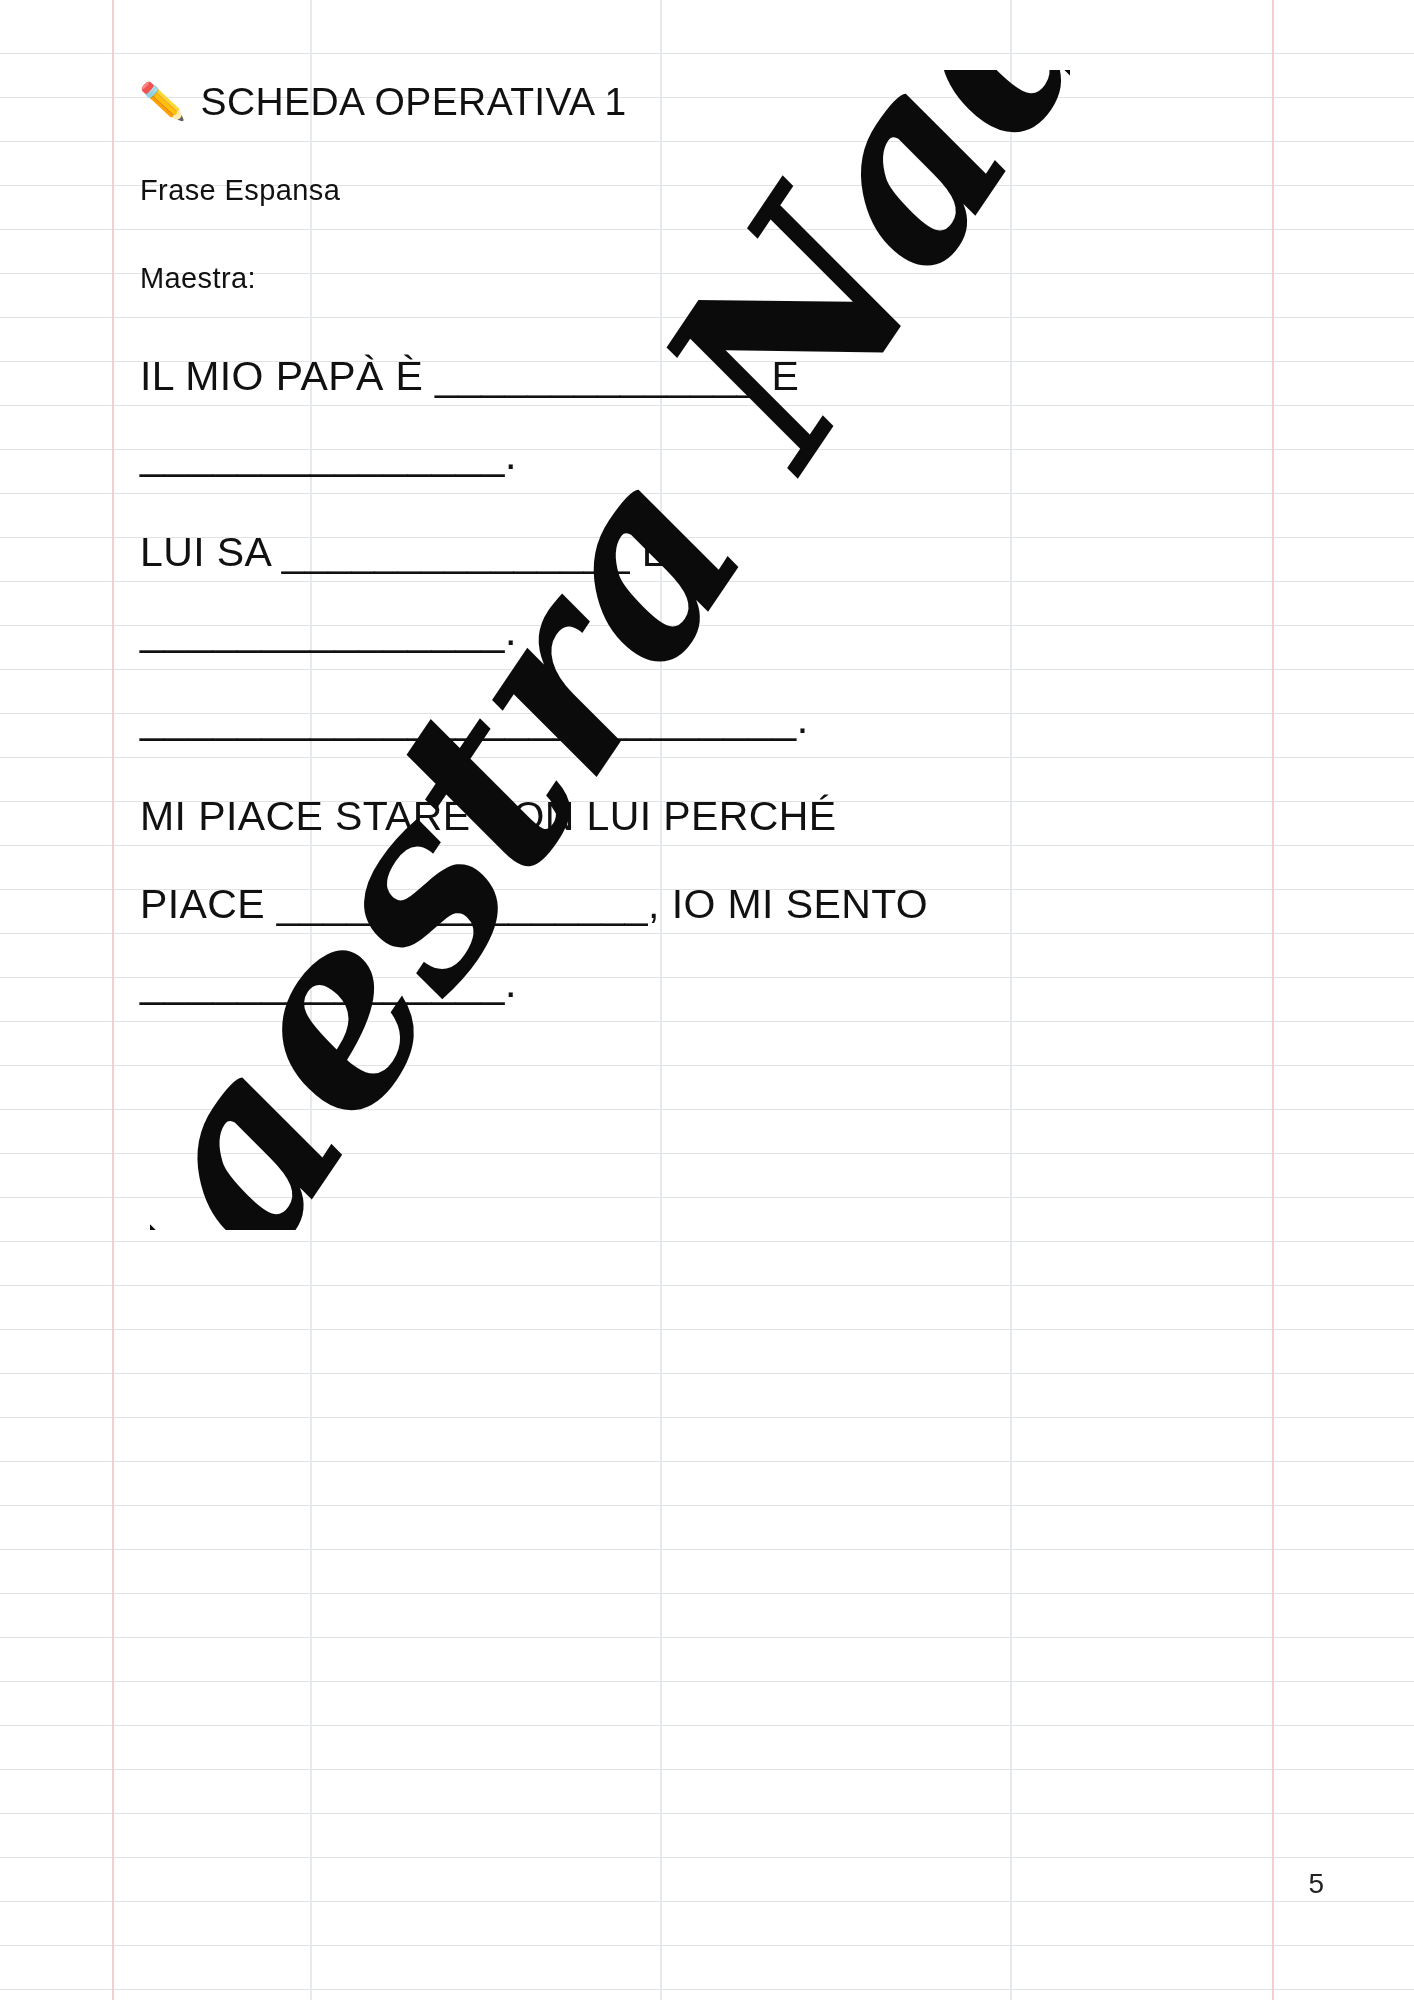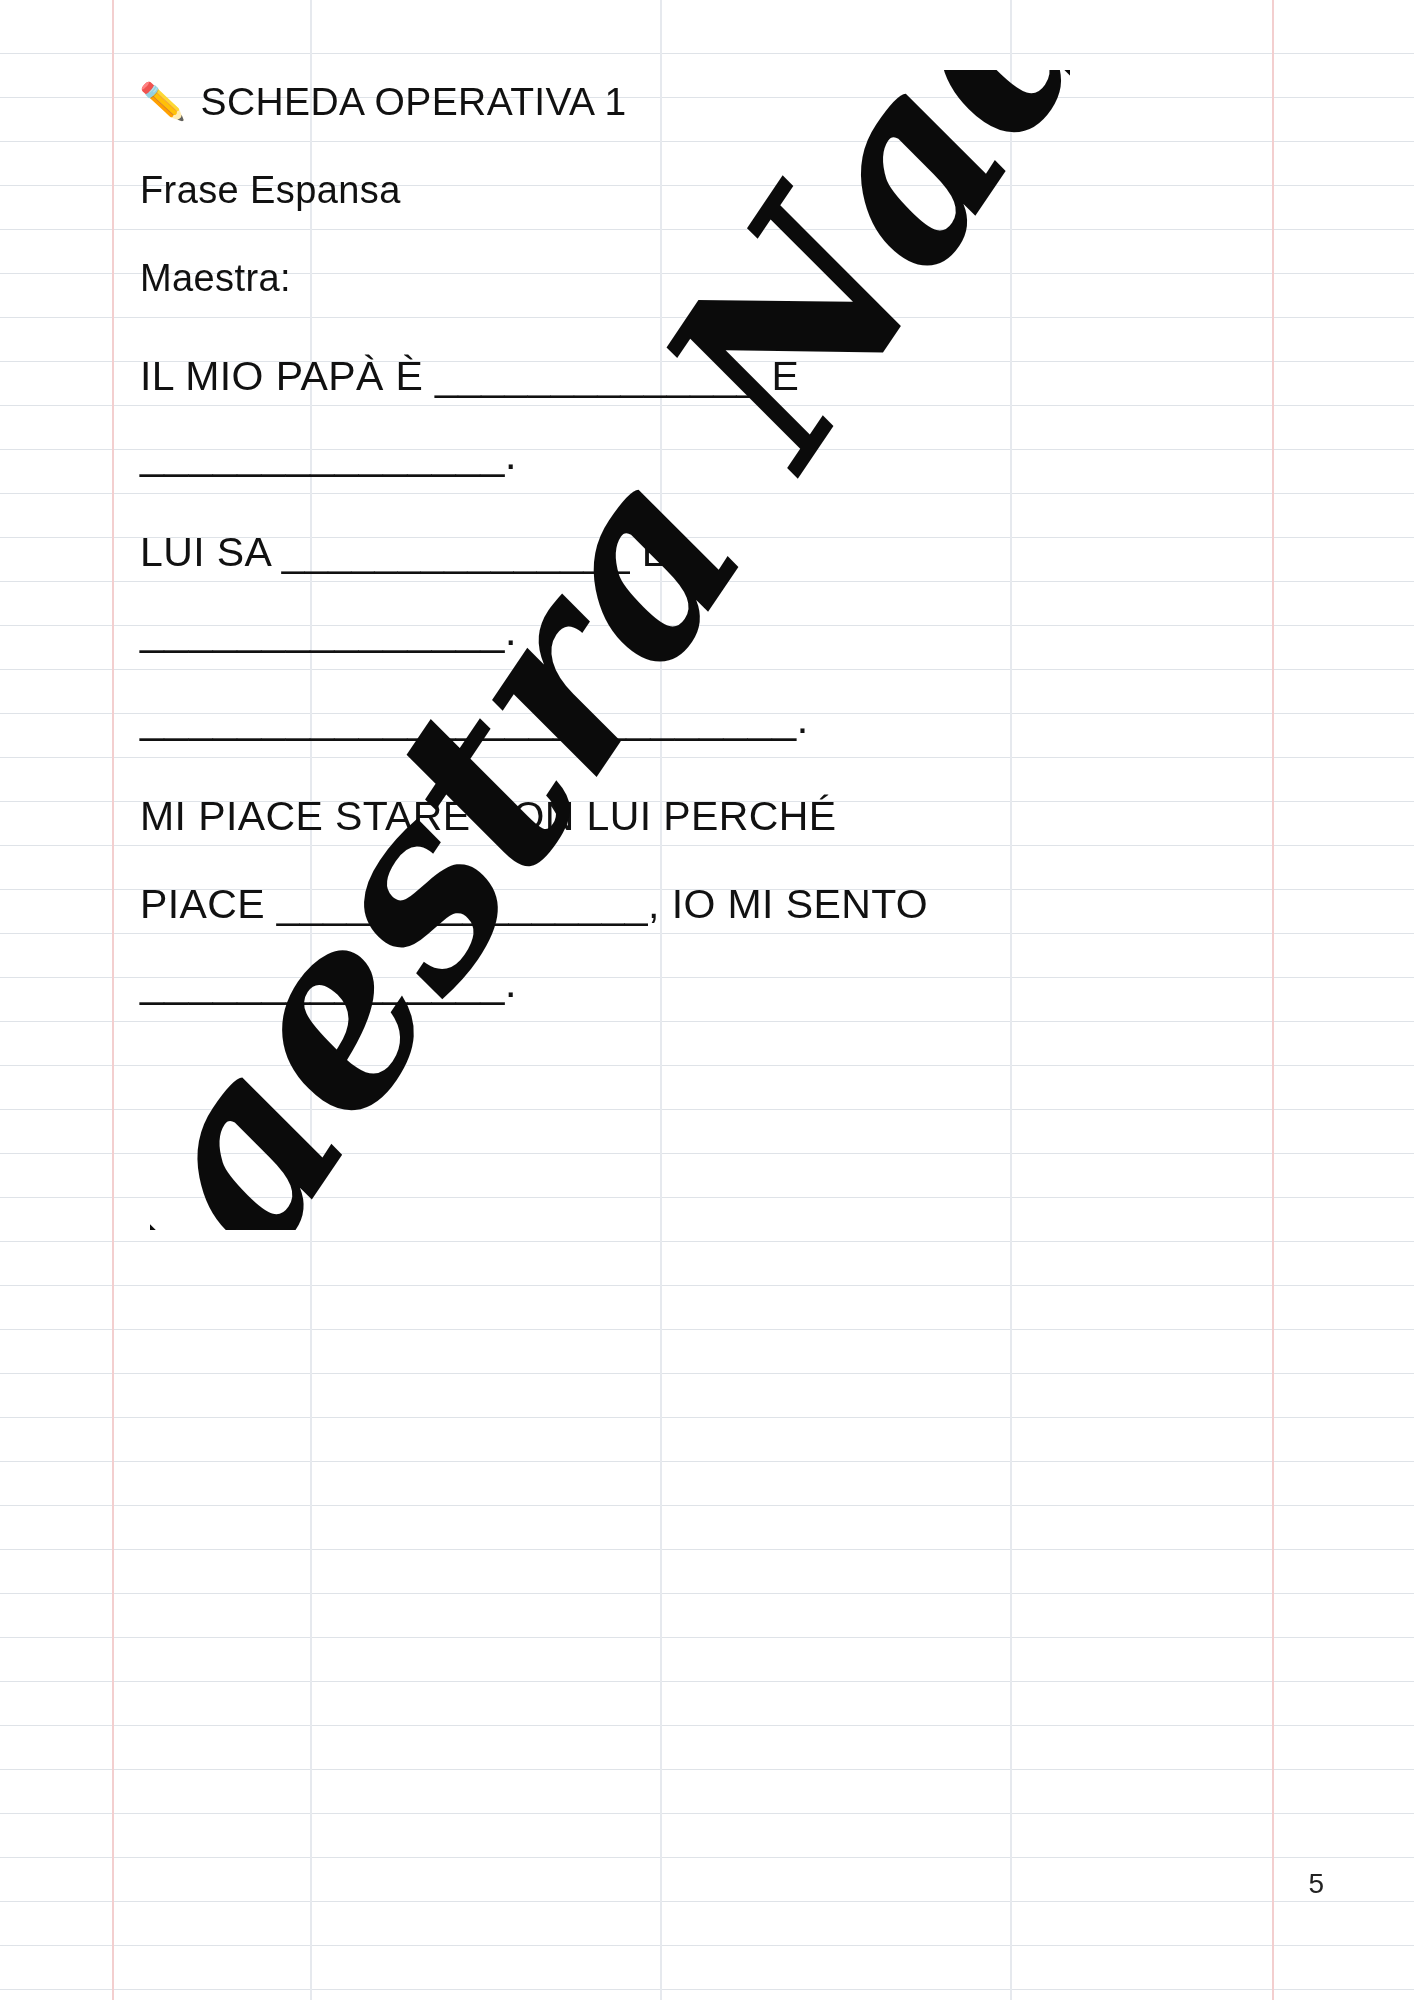--- a/index.html
+++ b/index.html
@@ -58,21 +58,21 @@
     align-items: center;
     gap: 14px;
   }
   .pencil-icon {
     font-size: 37px;
     line-height: 1;
     display: inline-block;
     transform: rotate(-2deg);
   }
   .subtitle {
-    font-size: 38px;
+    font-size: 29px;
   }
   .exercise {
     font-size: 41px;
     white-space: pre;
     margin-top: 20px;
   }
   .exercise-cont {
     font-size: 43px;
     white-space: pre;
   }

